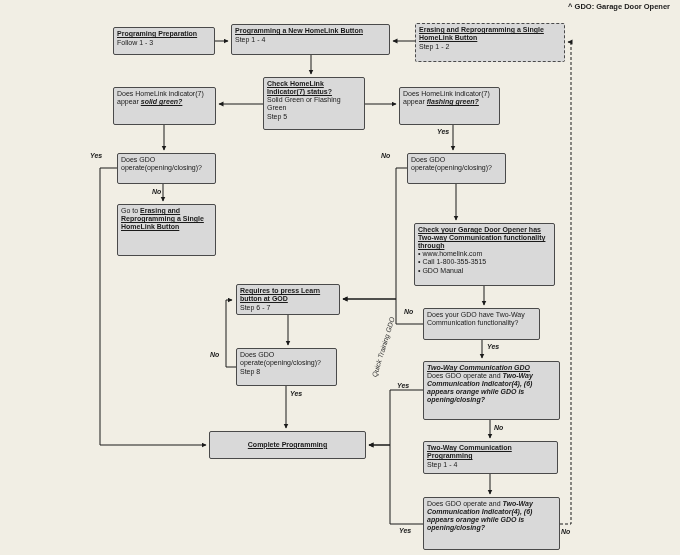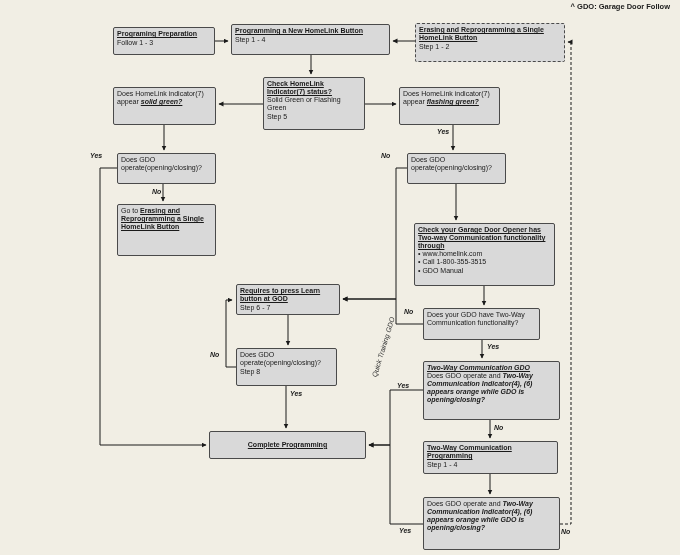--- a/index.html
+++ b/index.html
@@ -52,21 +52,21 @@
       <polyline points="490,420 490,438" marker-end="url(#ah)"></polyline>
       <polyline points="490,474 490,494" marker-end="url(#ah)"></polyline>
       <polyline points="423,524 390,524 390,445 369,445" marker-end="url(#ah)"></polyline>
       <polyline points="560,524 571,524 571,42 568,42" marker-end="url(#ah)" stroke-dasharray="3,2"></polyline>
       <polyline points="288,315 288,345" marker-end="url(#ah)"></polyline>
       <polyline points="236,367 226,367 226,300 232,300" marker-end="url(#ah)"></polyline>
       <polyline points="286,386 286,428" marker-end="url(#ah)"></polyline>
     </g>
   </svg>
 
-  <div class="note">^ GDO: Garage Door Follow</div>
+  <div class="note">^ GDO: Garage Door Opener</div>
   <div class="rot">Quick Training GDO</div>
 
   <div class="box" style="left:113px;top:27px;width:102px;height:28px">
     <div class="t u">Programing Preparation</div>
     <div class="s">Follow 1 - 3</div>
   </div>
 
   <div class="box" style="left:231px;top:24px;width:159px;height:31px">
     <div class="t u">Programming a New HomeLink Button</div>
     <div class="s">Step 1 - 4</div>

